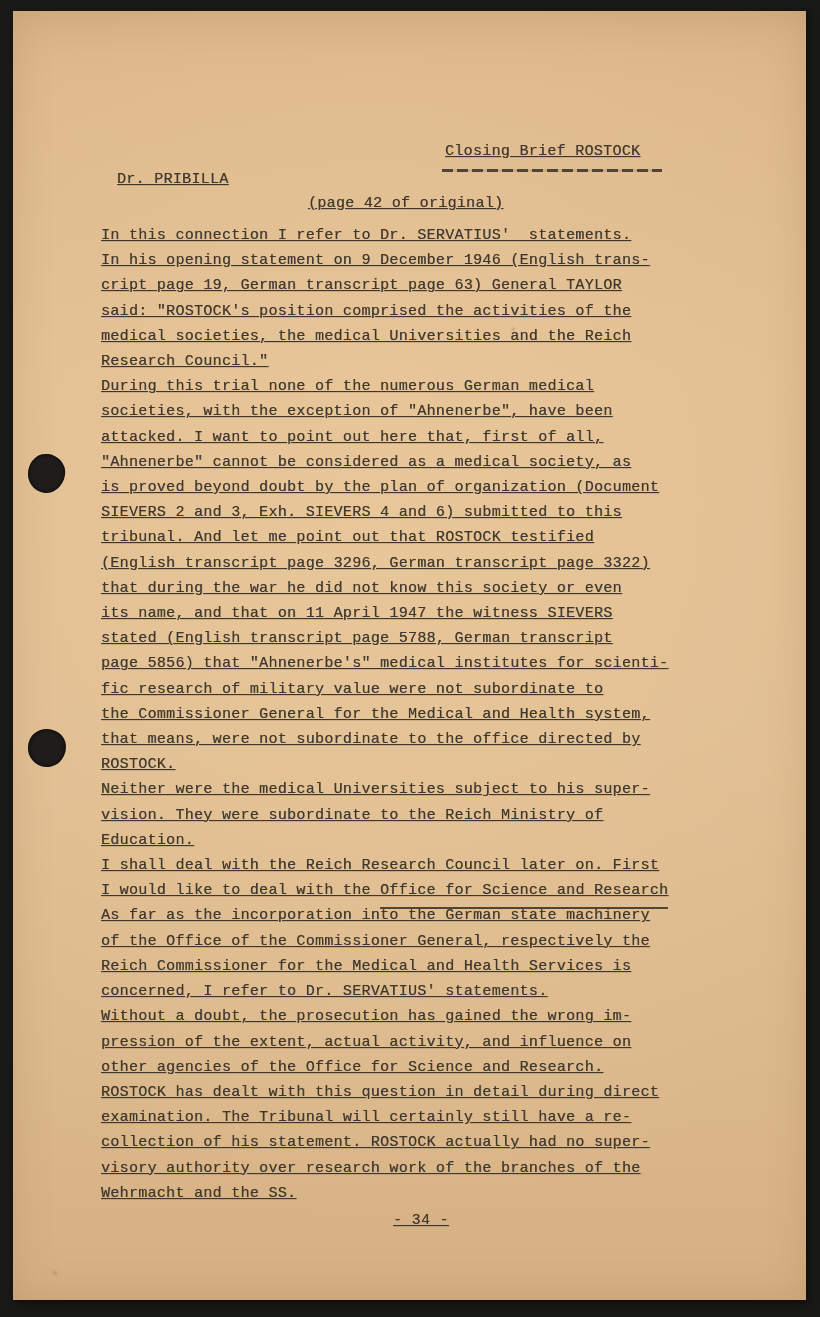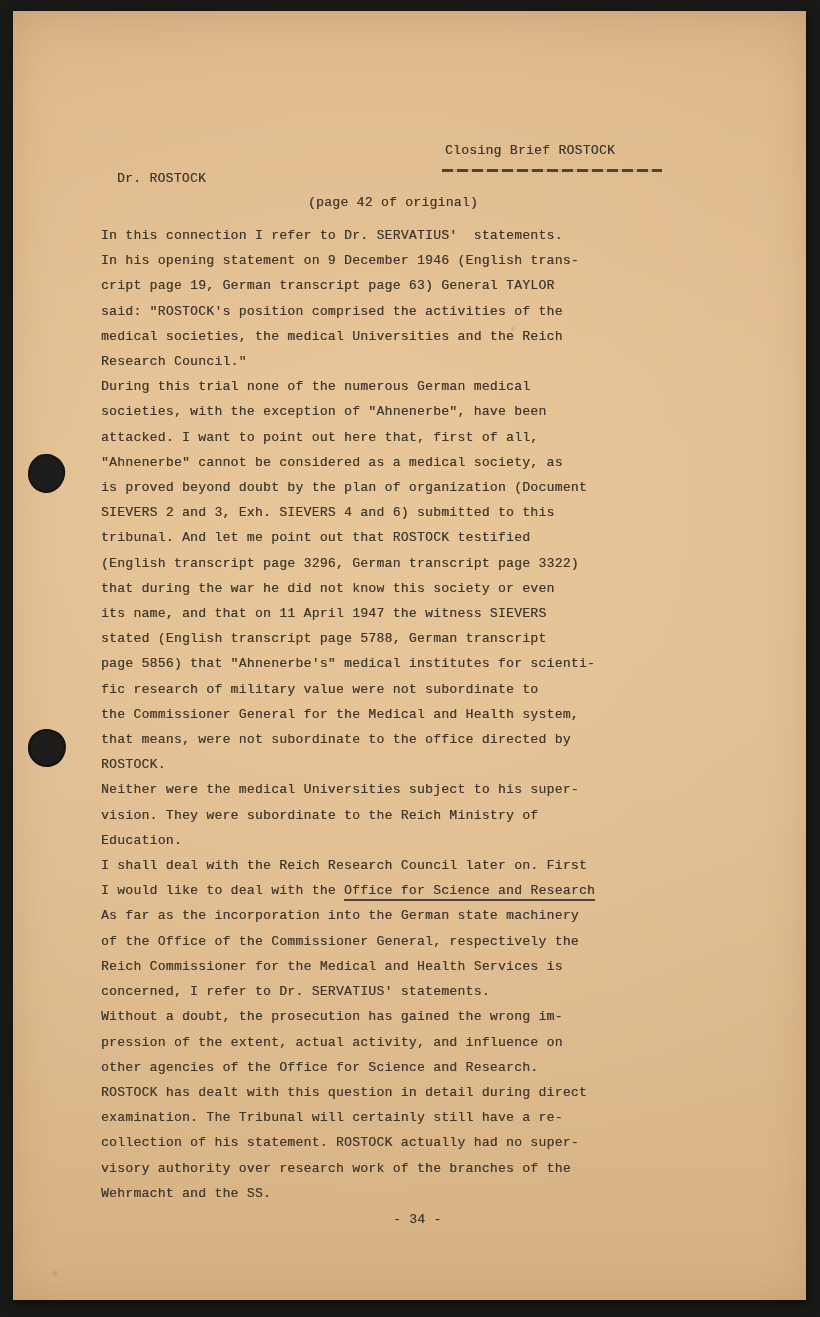--- a/index.html
+++ b/index.html
@@ -23,25 +23,26 @@
     background:
       radial-gradient(ellipse 120% 80% at 45% 38%, rgba(240,208,162,0.50), rgba(240,208,162,0) 70%),
       radial-gradient(circle 6px at 432px 222px, rgba(120,60,40,0.25), rgba(120,60,40,0) 70%),
       radial-gradient(circle 4px at 500px 318px, rgba(100,40,30,0.30), rgba(100,40,30,0) 75%),
       radial-gradient(circle 5px at 42px 1262px, rgba(130,60,45,0.22), rgba(130,60,45,0) 75%),
       linear-gradient(180deg,#d7b185 0%,#dcb78a 6%,#e0bd91 28%,#dfbd92 55%,#dbb88b 82%,#d6b083 100%);
     box-shadow: 2px 3px 8px rgba(0,0,0,0.55), inset 0 0 40px rgba(120,85,45,0.18);
     color:var(--ink);
   }
   .typed{
-    font-size:13px;
+    font-size:15px;
     letter-spacing:0.3px;
     color:var(--ink);
     text-shadow:0.4px 0.3px 0.5px rgba(62,55,45,0.55);
     white-space:pre;
+    text-decoration:underline;
   }
   .header-title{
     position:absolute;left:432px;top:132px;
   }
   .header-underline{
     position:absolute;left:429px;top:158px;width:220px;height:3px;
     background:repeating-linear-gradient(90deg,var(--ink) 0 11px,rgba(62,55,45,0.15) 11px 15px);
     opacity:0.9;
   }
   .attorney{
@@ -50,21 +51,21 @@
   .page-ref{
     position:absolute;left:295px;top:184px;
   }
   .body-text{
     position:absolute;left:88px;top:212px;
     line-height:25.2px;
   }
   .body-text .line{min-height:25.2px;}
   .underlined{
     border-bottom:2.5px solid rgba(62,55,45,0.9);
-    padding-bottom:1px;
+    padding-bottom:8px;
   }
   .footer{
     position:absolute;left:380px;top:1193px;margin-top:8px;
   }
   .hole{
     position:absolute;
     background:var(--hole);
     border-radius:47% 53% 50% 50% / 50% 46% 54% 50%;
     box-shadow:inset 0 0 4px rgba(0,0,0,0.9);
   }
@@ -75,21 +76,21 @@
 <body>
 
 <div class="frame">
   <div class="paper">
     <div class="hole hole-top"></div>
     <div class="hole hole-bottom"></div>
 
     <div class="typed header-title">Closing Brief ROSTOCK</div>
     <div class="header-underline"></div>
 
-    <div class="typed attorney">Dr. ROSTOCK</div>
+    <div class="typed attorney">Dr. PRIBILLA</div>
 
     <div class="typed page-ref">(page 42 of original)</div>
 
     <div class="typed body-text"><div class="line">In this connection I refer to Dr. SERVATIUS'  statements.</div><div class="line">In his opening statement on 9 December 1946 (English trans-</div><div class="line">cript page 19, German transcript page 63) General TAYLOR</div><div class="line">said: "ROSTOCK's position comprised the activities of the</div><div class="line">medical societies, the medical Universities and the Reich</div><div class="line">Research Council."</div><div class="line">During this trial none of the numerous German medical</div><div class="line">societies, with the exception of "Ahnenerbe", have been</div><div class="line">attacked. I want to point out here that, first of all,</div><div class="line">"Ahnenerbe" cannot be considered as a medical society, as</div><div class="line">is proved beyond doubt by the plan of organization (Document</div><div class="line">SIEVERS 2 and 3, Exh. SIEVERS 4 and 6) submitted to this</div><div class="line">tribunal. And let me point out that ROSTOCK testified</div><div class="line">(English transcript page 3296, German transcript page 3322)</div><div class="line">that during the war he did not know this society or even</div><div class="line">its name, and that on 11 April 1947 the witness SIEVERS</div><div class="line">stated (English transcript page 5788, German transcript</div><div class="line">page 5856) that "Ahnenerbe's" medical institutes for scienti-</div><div class="line">fic research of military value were not subordinate to</div><div class="line">the Commissioner General for the Medical and Health system,</div><div class="line">that means, were not subordinate to the office directed by</div><div class="line">ROSTOCK.</div><div class="line">Neither were the medical Universities subject to his super-</div><div class="line">vision. They were subordinate to the Reich Ministry of</div><div class="line">Education.</div><div class="line">I shall deal with the Reich Research Council later on. First</div><div class="line"><span>I would like to deal with the </span><span class="underlined">Office for Science and Research</span></div><div class="line">As far as the incorporation into the German state machinery</div><div class="line">of the Office of the Commissioner General, respectively the</div><div class="line">Reich Commissioner for the Medical and Health Services is</div><div class="line">concerned, I refer to Dr. SERVATIUS' statements.</div><div class="line">Without a doubt, the prosecution has gained the wrong im-</div><div class="line">pression of the extent, actual activity, and influence on</div><div class="line">other agencies of the Office for Science and Research.</div><div class="line">ROSTOCK has dealt with this question in detail during direct</div><div class="line">examination. The Tribunal will certainly still have a re-</div><div class="line">collection of his statement. ROSTOCK actually had no super-</div><div class="line">visory authority over research work of the branches of the</div><div class="line">Wehrmacht and the SS.</div></div>
 
     <div class="typed footer">- 34 -</div>
   </div>
 </div>
 
 </body></html>

